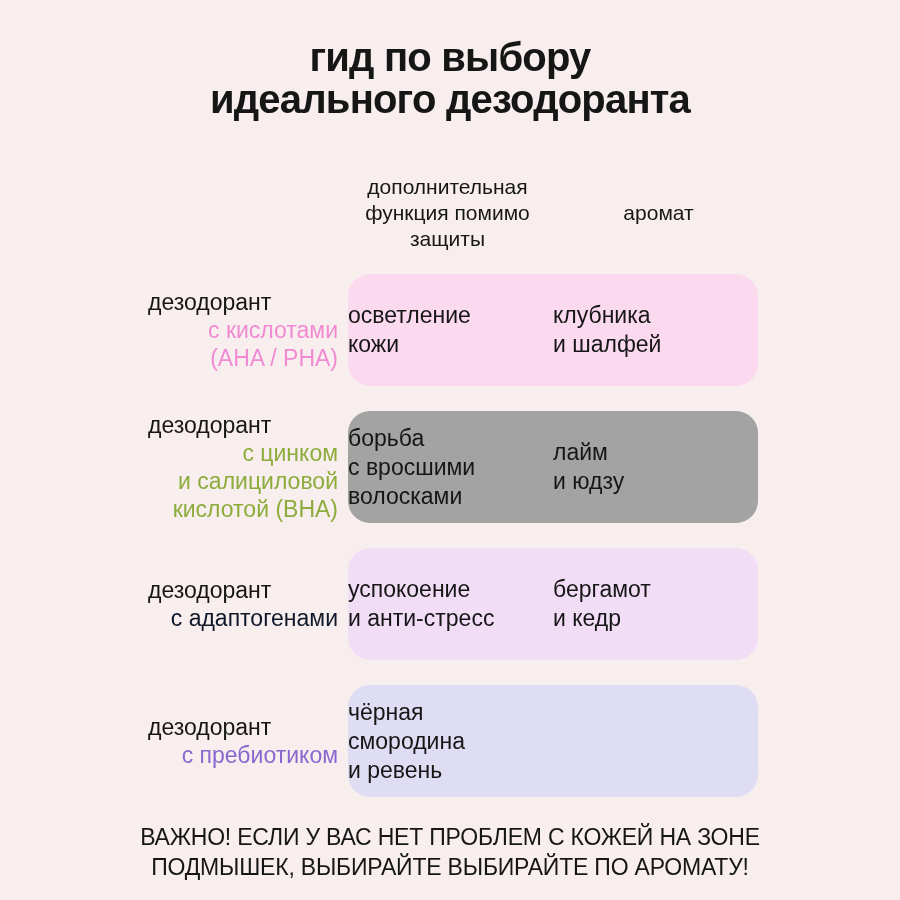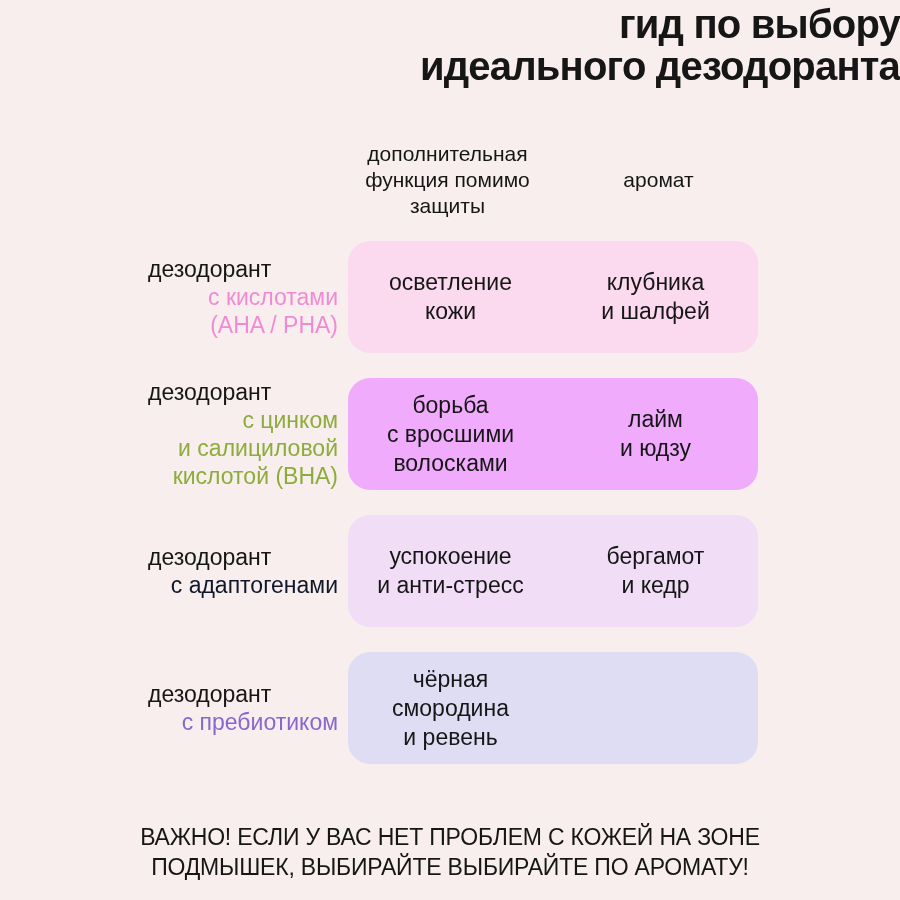--- a/index.html
+++ b/index.html
@@ -6,22 +6,22 @@
   html, body {
     width: 900px; height: 900px;
     font-family: "Liberation Sans", sans-serif;
     background: #f7eeed;
     color: #161616;
     overflow: hidden;
   }
   .page { width: 900px; height: 900px; position: relative; }
 
   .title {
-    padding-top: 3px;
-    text-align: right;
+    padding-top: 36px;
+    text-align: center;
     font-size: 40px;
     font-weight: 700;
     line-height: 1.05;
     letter-spacing: -0.8px;
     white-space: pre-line;
   }
 
   .header-row {
     display: flex;
     margin-left: 348px;
@@ -59,21 +59,20 @@
   .row-box {
     width: 410px;
     min-height: 112px;
     border-radius: 22px;
     display: flex;
     align-items: center;
     padding: 12px 0;
   }
   .box-cell {
     width: 205px;
-    text-align: center;
     font-size: 23px;
     line-height: 1.26;
     white-space: pre-line;
   }
 
   .footer {
     position: absolute;
     left: 0; right: 0;
     top: 822px;
     text-align: center;
@@ -114,21 +113,21 @@
       </div>
     </div>
 
     <div class="row">
       <div class="row-label">
         <div>дезодорант</div>
         <div class="accent" style="color: rgb(141, 172, 60);">с цинком
 и салициловой
 кислотой (BHA)</div>
       </div>
-      <div class="row-box" style="background: #f0abfc;">
+      <div class="row-box" style="background: #a3a3a3;">
         <div class="box-cell">борьба
 с вросшими
 волосками</div>
         <div class="box-cell">лайм
 и юдзу</div>
       </div>
     </div>
 
     <div class="row">
       <div class="row-label">

